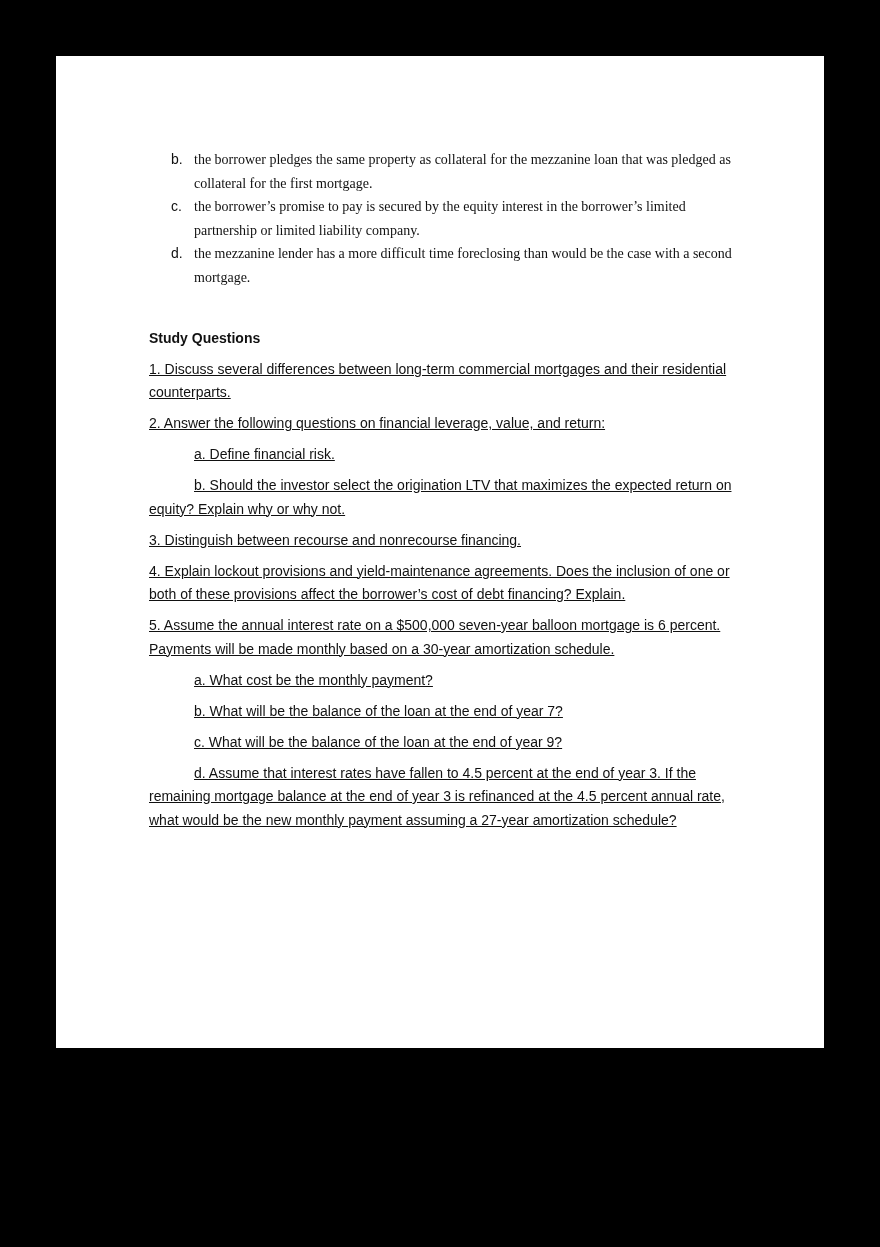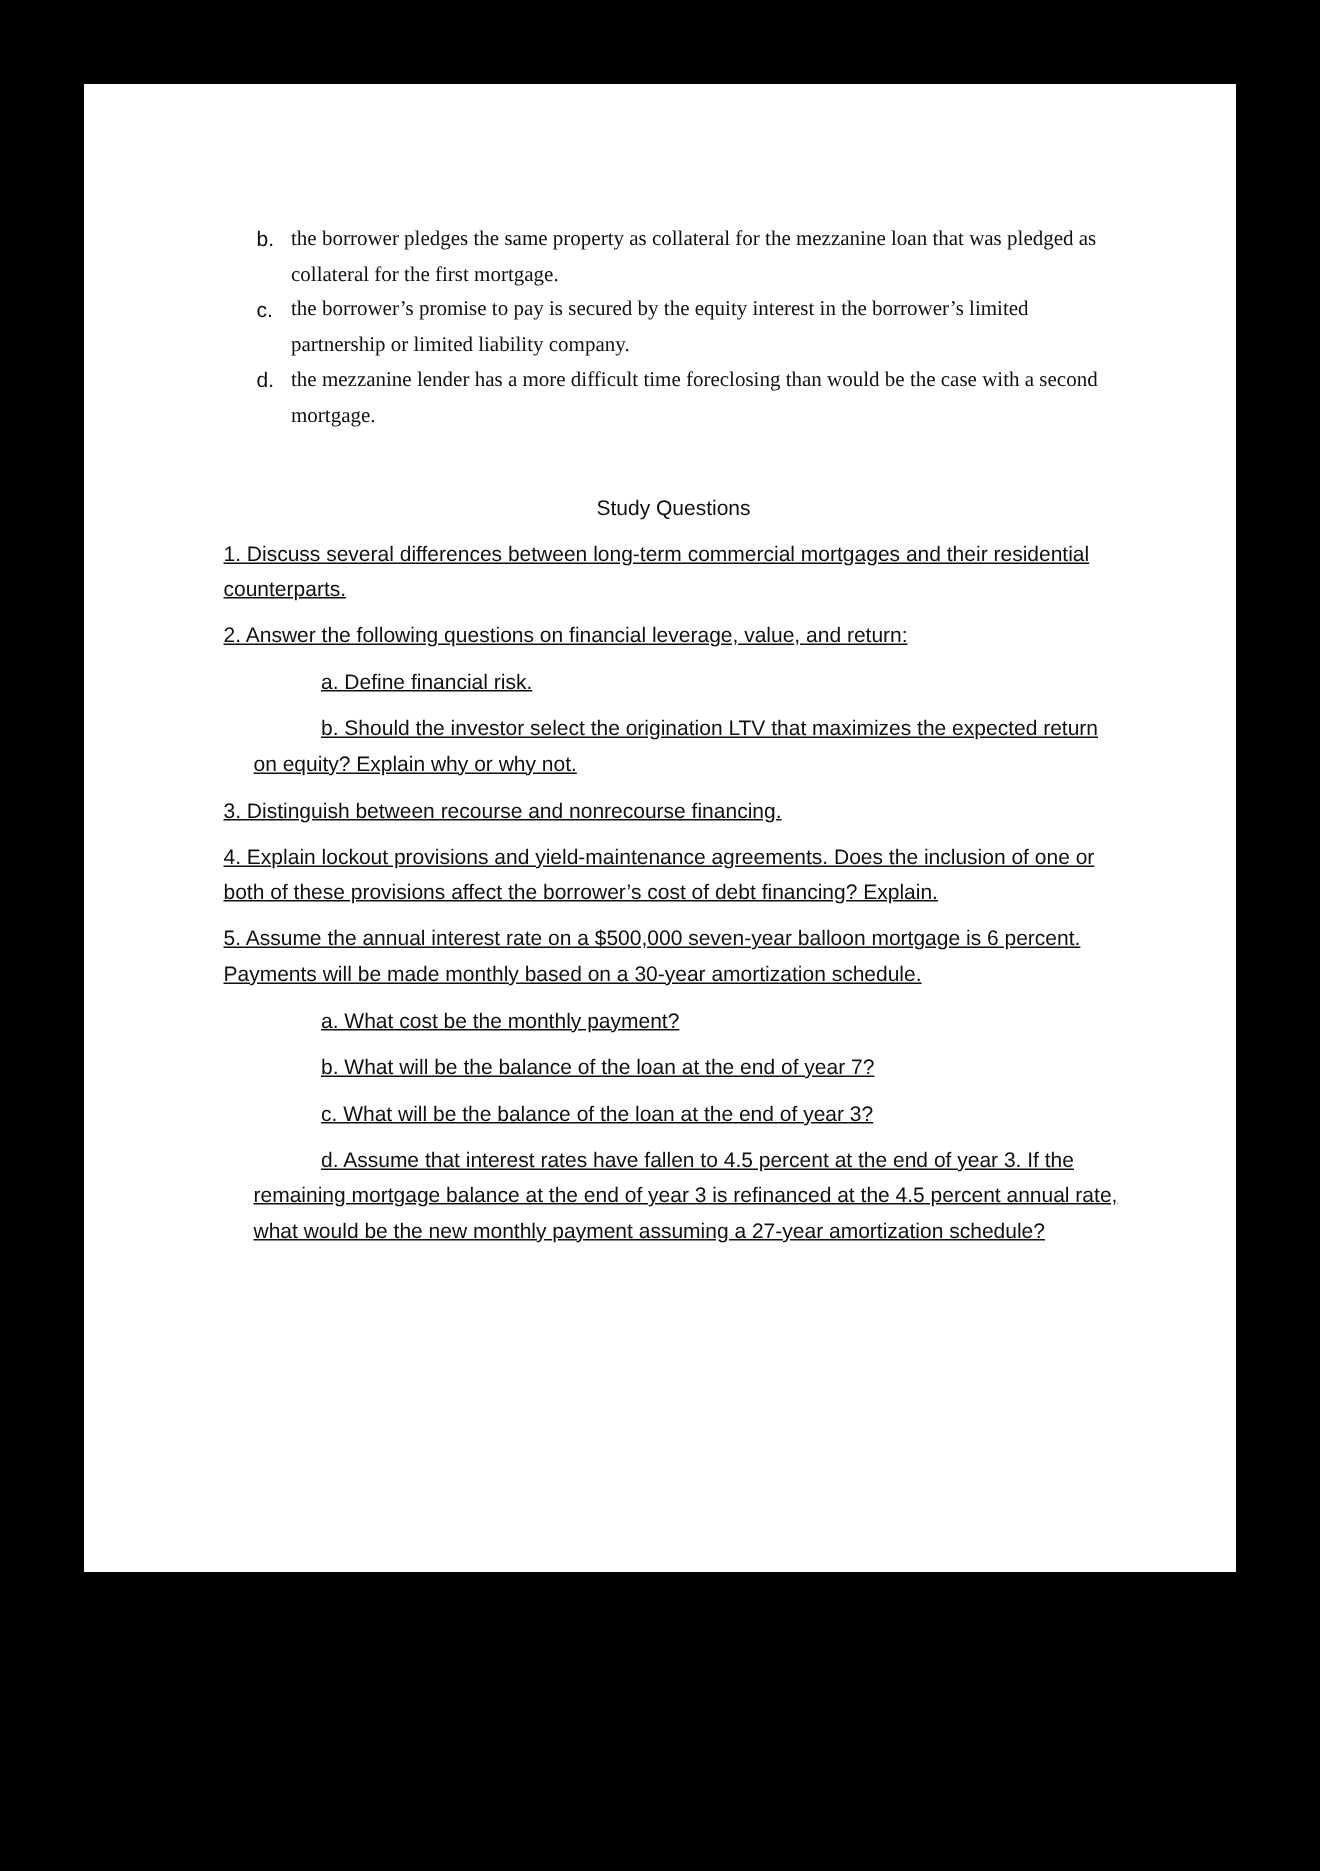--- a/index.html
+++ b/index.html
@@ -36,32 +36,30 @@
       padding-left: 45px;
       margin: 0;
     }
     .list-marker {
       position: absolute;
       left: 22px;
       top: 0;
     }
     .list-text { display: block; font-family: Liberation Serif, serif; }
     .heading {
-      font-weight: normal;
+      font-weight: bold;
       margin-top: 38px;
       margin-bottom: 7px;
-      text-align: center;
     }
     .para {
       margin: 0 0 7.5px 0;
       text-decoration: underline;
     }
     .indent {
       text-indent: 45px;
-      margin-left: 20px;
     }
   </style>
 </head>
 <body>
 
 <div class="page">
   <div class="content">
 
     <div class="list-item">
       <span class="list-marker">b.</span>
@@ -80,17 +78,17 @@
 
     <p class="para">1. Discuss several differences between long-term commercial mortgages and their residential counterparts.</p>
     <p class="para">2. Answer the following questions on financial leverage, value, and return:</p>
     <p class="para indent">a. Define financial risk.</p>
     <p class="para indent">b. Should the investor select the origination LTV that maximizes the expected return on equity? Explain why or why not.</p>
     <p class="para">3. Distinguish between recourse and nonrecourse financing.</p>
     <p class="para">4. Explain lockout provisions and yield-maintenance agreements. Does the inclusion of one or both of these provisions affect the borrower’s cost of debt financing? Explain.</p>
     <p class="para">5. Assume the annual interest rate on a $500,000 seven-year balloon mortgage is 6 percent. Payments will be made monthly based on a 30-year amortization schedule.</p>
     <p class="para indent">a. What cost be the monthly payment?</p>
     <p class="para indent">b. What will be the balance of the loan at the end of year 7?</p>
-    <p class="para indent">c. What will be the balance of the loan at the end of year 3?</p>
+    <p class="para indent">c. What will be the balance of the loan at the end of year 9?</p>
     <p class="para indent">d. Assume that interest rates have fallen to 4.5 percent at the end of year 3. If the remaining mortgage balance at the end of year 3 is refinanced at the 4.5 percent annual rate, what would be the new monthly payment assuming a 27-year amortization schedule?</p>
 
   </div>
 </div>
 
 </body></html>

